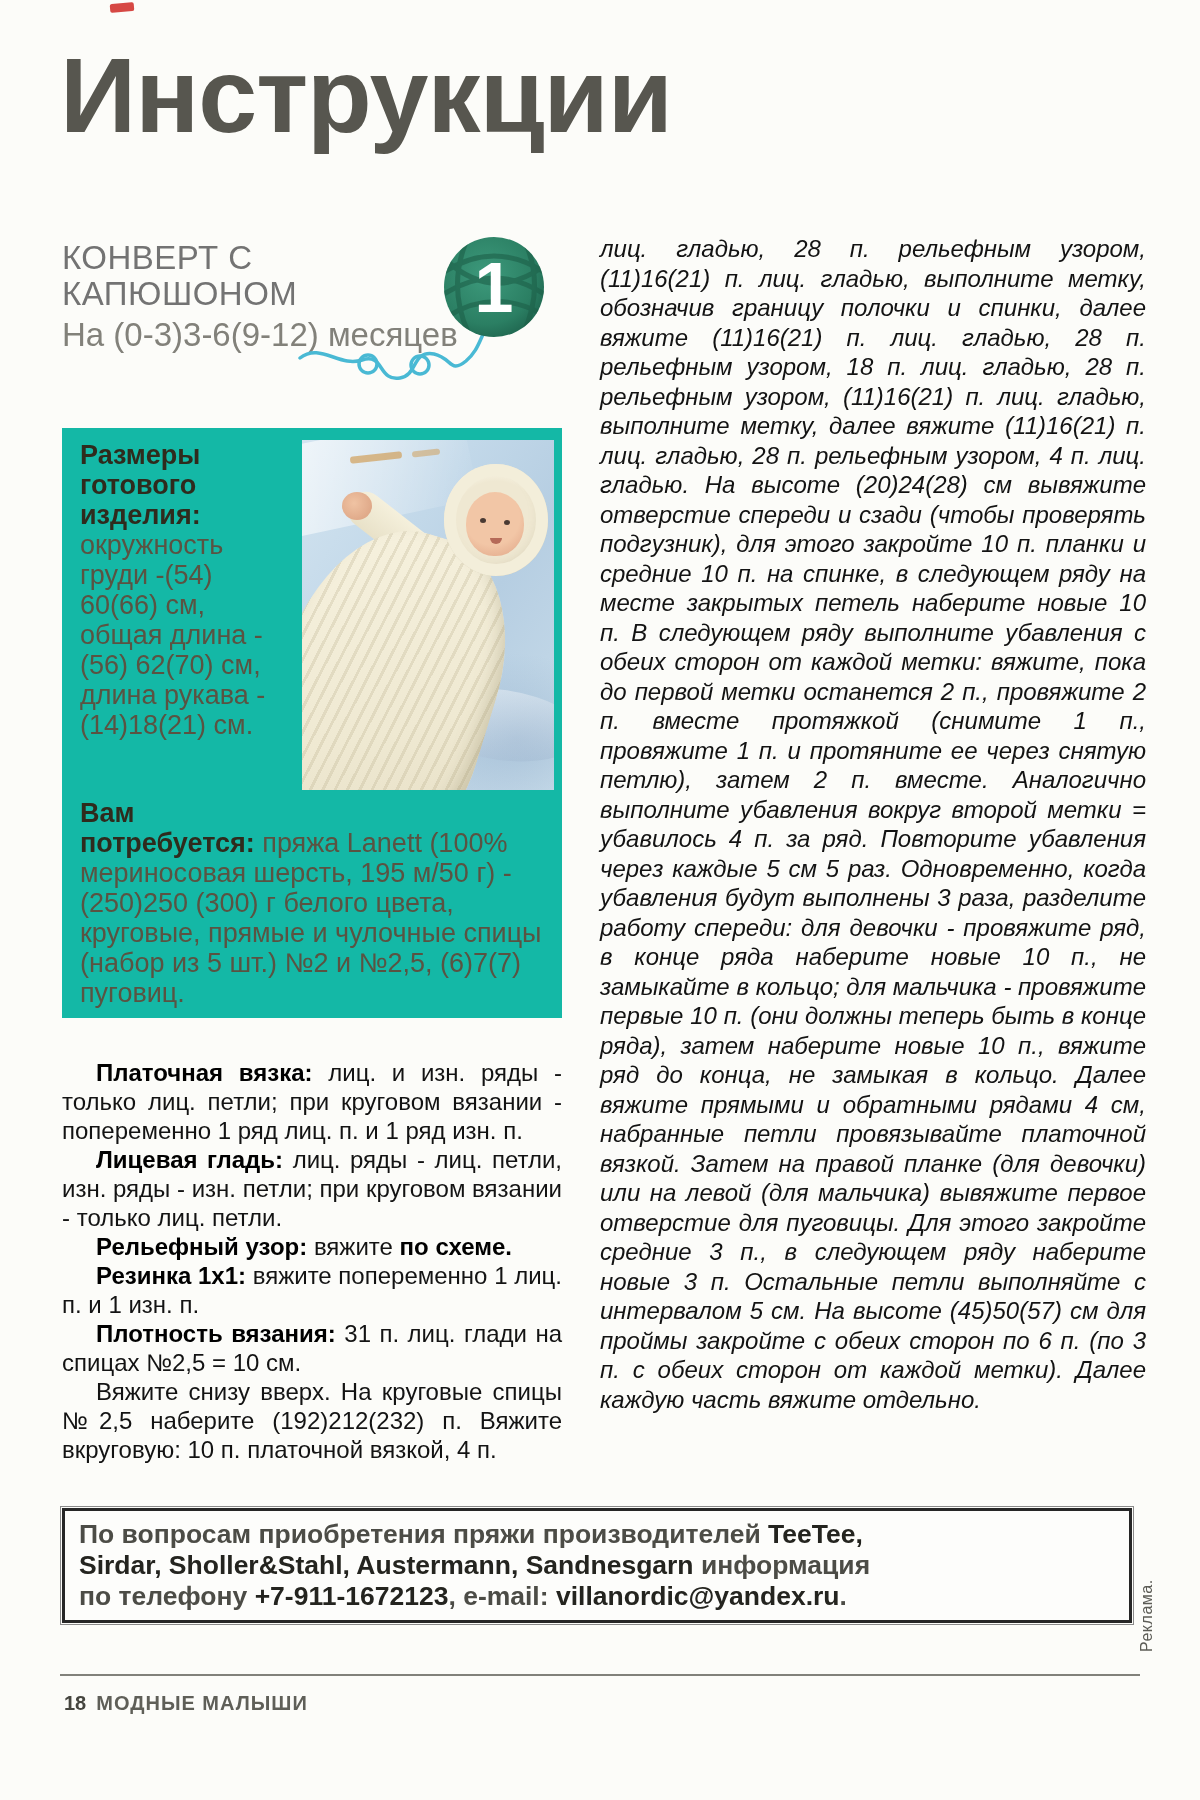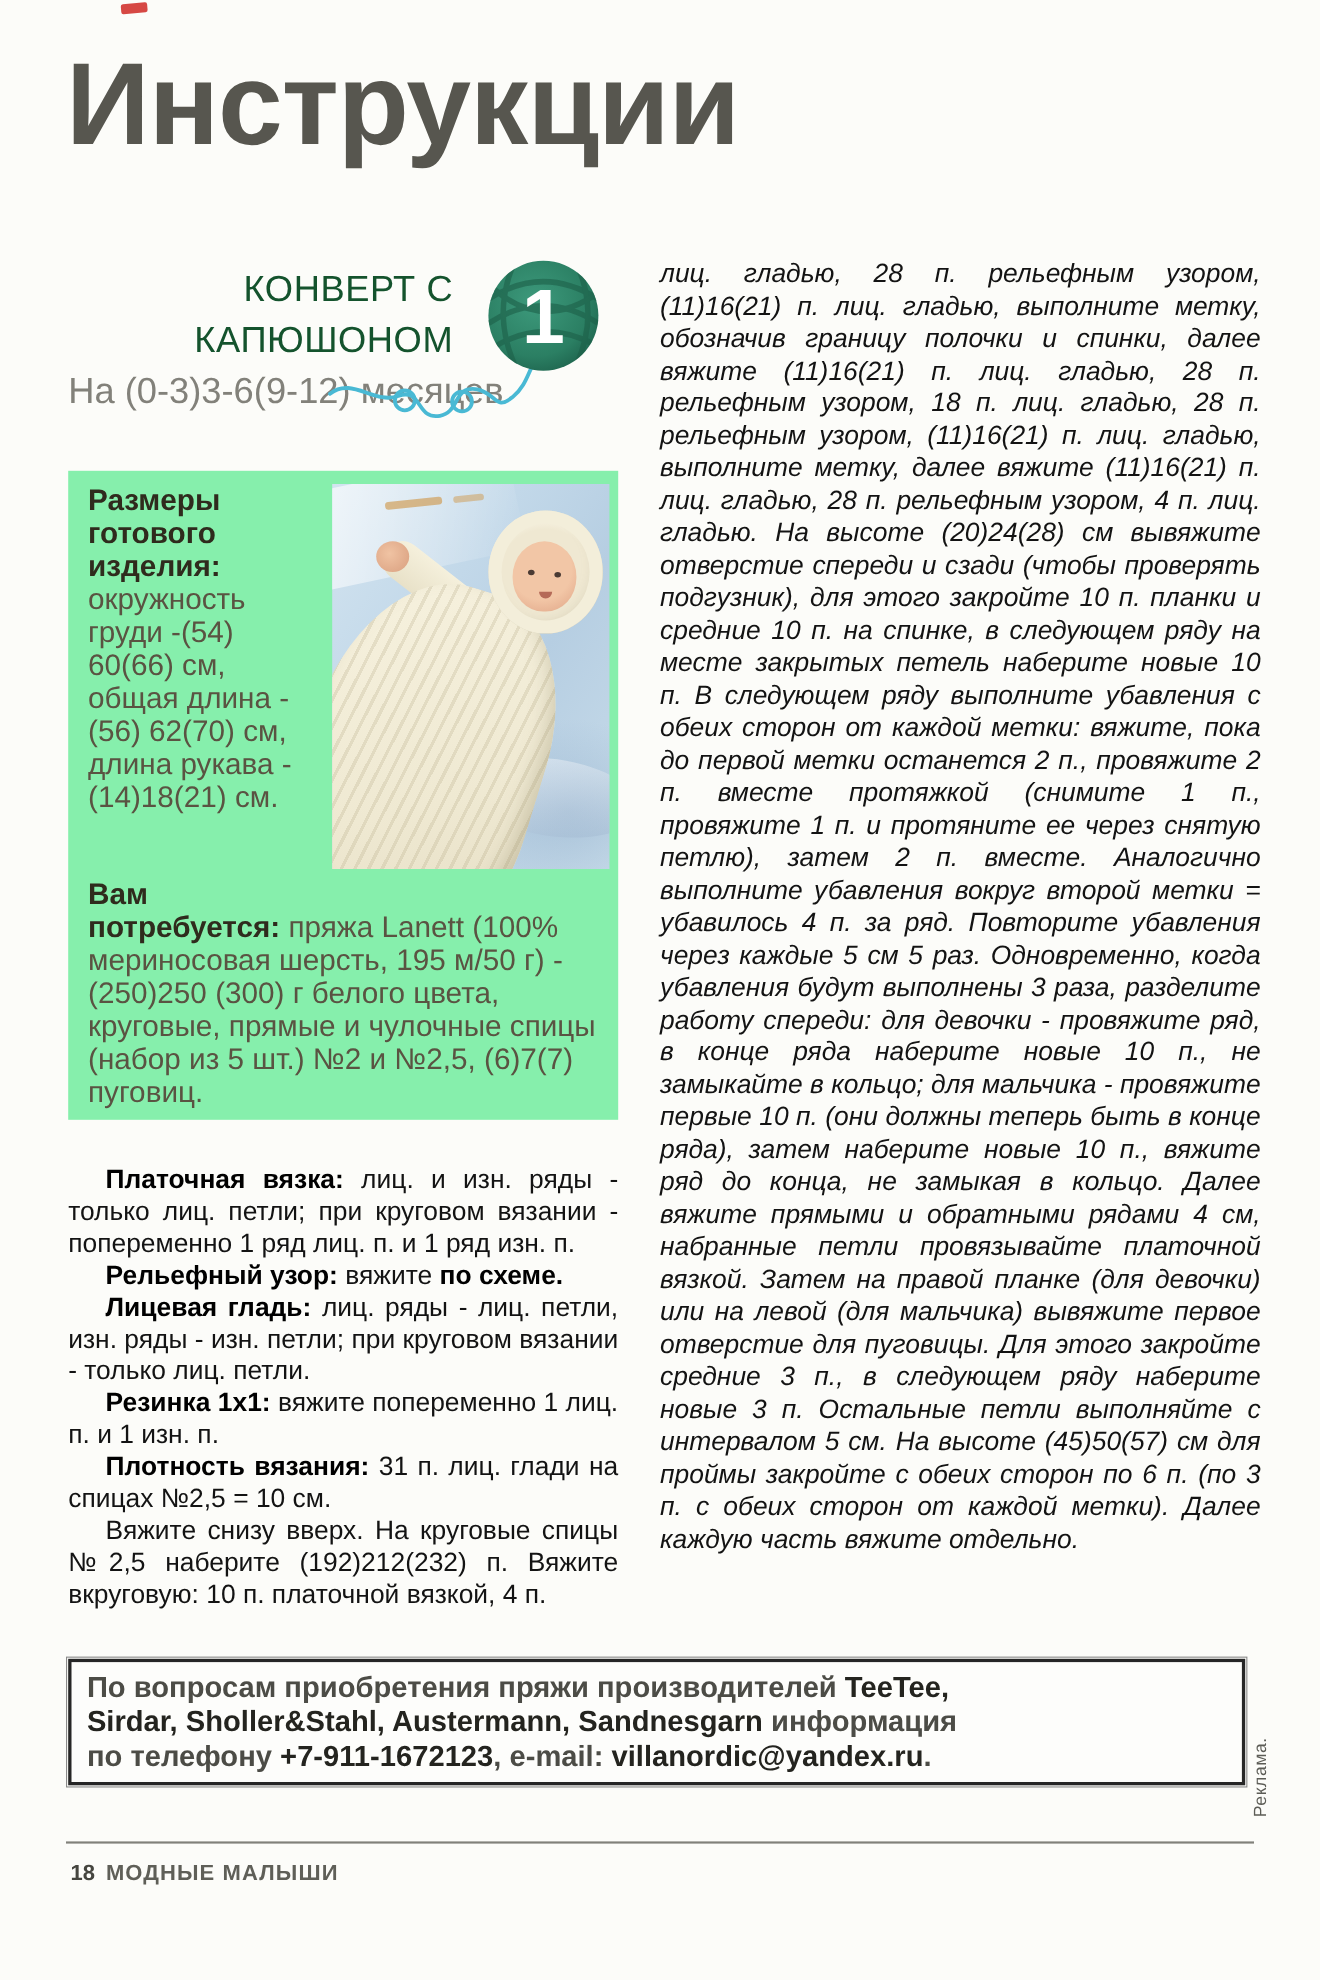--- a/index.html
+++ b/index.html
@@ -19,29 +19,29 @@
   .page-title{
     position:absolute;left:60px;top:40px;
     font-size:106px;font-weight:700;letter-spacing:-1px;
     color:#57564f;line-height:1.05;
   }
 
   
   .left-col{position:absolute;left:62px;top:240px;width:500px;}
   .pattern-head{position:relative;width:100%;height:188px;}
   .pattern-name{
-    width:350px;font-size:33px;line-height:46px;color:#14532d;
-    letter-spacing:.5px;font-weight:400;text-align:right;
+    width:350px;font-size:33px;line-height:36px;color:#737373;
+    letter-spacing:.5px;font-weight:400;
   }
   .pattern-age{font-size:33px;line-height:46px;color:#82817a;font-weight:400;}
   .ball-wrap{position:absolute;left:236px;top:-8px;width:268px;height:162px;}
 
   
   .info-box{
-    background:#86efac;
+    background:#14b8a6;
     padding:12px 8px 10px 18px;
     line-height:30px;font-size:27px;color:#5a5342;
   }
   .info-box .b{font-weight:700;color:#2f2b1d;}
   .photo{
     float:right;width:252px;height:350px;margin:0 0 8px 10px;
     position:relative;overflow:hidden;
     background:
       radial-gradient(150px 120px at 85% 85%, rgba(140,170,200,.45), rgba(140,170,200,0) 70%),
       linear-gradient(125deg,#d3e4f0 0%,#c2d8e9 35%,#b6cee2 60%,#c8dcea 100%);
@@ -192,22 +192,22 @@
         <div class="mouth"></div>
       </div>
 
       <p style="margin:0"><span class="b">Размеры готового изделия: </span><span>окружность груди -(54) 60(66) см, общая длина - (56) 62(70) см, длина рукава - (14)18(21) см.</span></p>
 
       <p class="materials"><span class="b">Вам</span><br><span class="b">потребуется: </span><span>пряжа Lanett (100% мериносовая шерсть, 195 м/50 г) - (250)250 (300) г белого цвета, круговые, прямые и чулочные спицы (набор из 5 шт.) №2 и №2,5, (6)7(7) пуговиц.</span></p>
     </div>
 
     <div class="tech-block">
       <p><span class="lbl">Платочная вязка: </span><span>лиц. и изн. ряды - только лиц. петли; при круговом вязании - попеременно 1 ряд лиц. п. и 1 ряд изн. п.</span><span class="tail"></span></p>
+      <p><span class="lbl">Лицевая гладь: </span><span>лиц. ряды - лиц. петли, изн. ряды - изн. петли; при круговом вязании - только лиц. петли.</span><span class="tail"></span></p>
       <p><span class="lbl">Рельефный узор: </span><span>вяжите </span><span class="tail">по схеме.</span></p>
-      <p><span class="lbl">Лицевая гладь: </span><span>лиц. ряды - лиц. петли, изн. ряды - изн. петли; при круговом вязании - только лиц. петли.</span><span class="tail"></span></p>
       <p><span class="lbl">Резинка 1х1: </span><span>вяжите попеременно 1 лиц. п. и 1 изн. п.</span><span class="tail"></span></p>
       <p><span class="lbl">Плотность вязания: </span><span>31 п. лиц. глади на спицах №2,5 = 10 см.</span><span class="tail"></span></p>
       <p><span class="lbl"></span><span>Вяжите снизу вверх. На круговые спицы №2,5 наберите (192)212(232) п. Вяжите вкруговую: 10 п. платочной вязкой, 4 п.</span><span class="tail"></span></p>
     </div>
   </div>
 
   <div class="right-col">
     <p>лиц. гладью, 28 п. рельефным узором, (11)16(21) п. лиц. гладью, выполните метку, обозначив границу полочки и спинки, далее вяжите (11)16(21) п. лиц. гладью, 28 п. рельефным узором, 18 п. лиц. гладью, 28 п. рельефным узором, (11)16(21) п. лиц. гладью, выполните метку, далее вяжите (11)16(21) п. лиц. гладью, 28 п. рельефным узором, 4 п. лиц. гладью. На высоте (20)24(28) см вывяжите отверстие спереди и сзади (чтобы проверять подгузник), для этого закройте 10 п. планки и средние 10 п. на спинке, в следующем ряду на месте закрытых петель наберите новые 10 п. В следующем ряду выполните убавления с обеих сторон от каждой метки: вяжите, пока до первой метки останется 2 п., провяжите 2 п. вместе протяжкой (снимите 1 п., провяжите 1 п. и протяните ее через снятую петлю), затем 2 п. вместе. Аналогично выполните убавления вокруг второй метки = убавилось 4 п. за ряд. Повторите убавления через каждые 5 см 5 раз. Одновременно, когда убавления будут выполнены 3 раза, разделите работу спереди: для девочки - провяжите ряд, в конце ряда наберите новые 10 п., не замыкайте в кольцо; для мальчика - провяжите первые 10 п. (они должны теперь быть в конце ряда), затем наберите новые 10 п., вяжите ряд до конца, не замыкая в кольцо. Далее вяжите прямыми и обратными рядами 4 см, набранные петли провязывайте платочной вязкой. Затем на правой планке (для девочки) или на левой (для мальчика) вывяжите первое отверстие для пуговицы. Для этого закройте средние 3 п., в следующем ряду наберите новые 3 п. Остальные петли выполняйте с интервалом 5 см. На высоте (45)50(57) см для проймы закройте с обеих сторон по 6 п. (по 3 п. с обеих сторон от каждой метки). Далее каждую часть вяжите отдельно.</p>
   </div>
 

